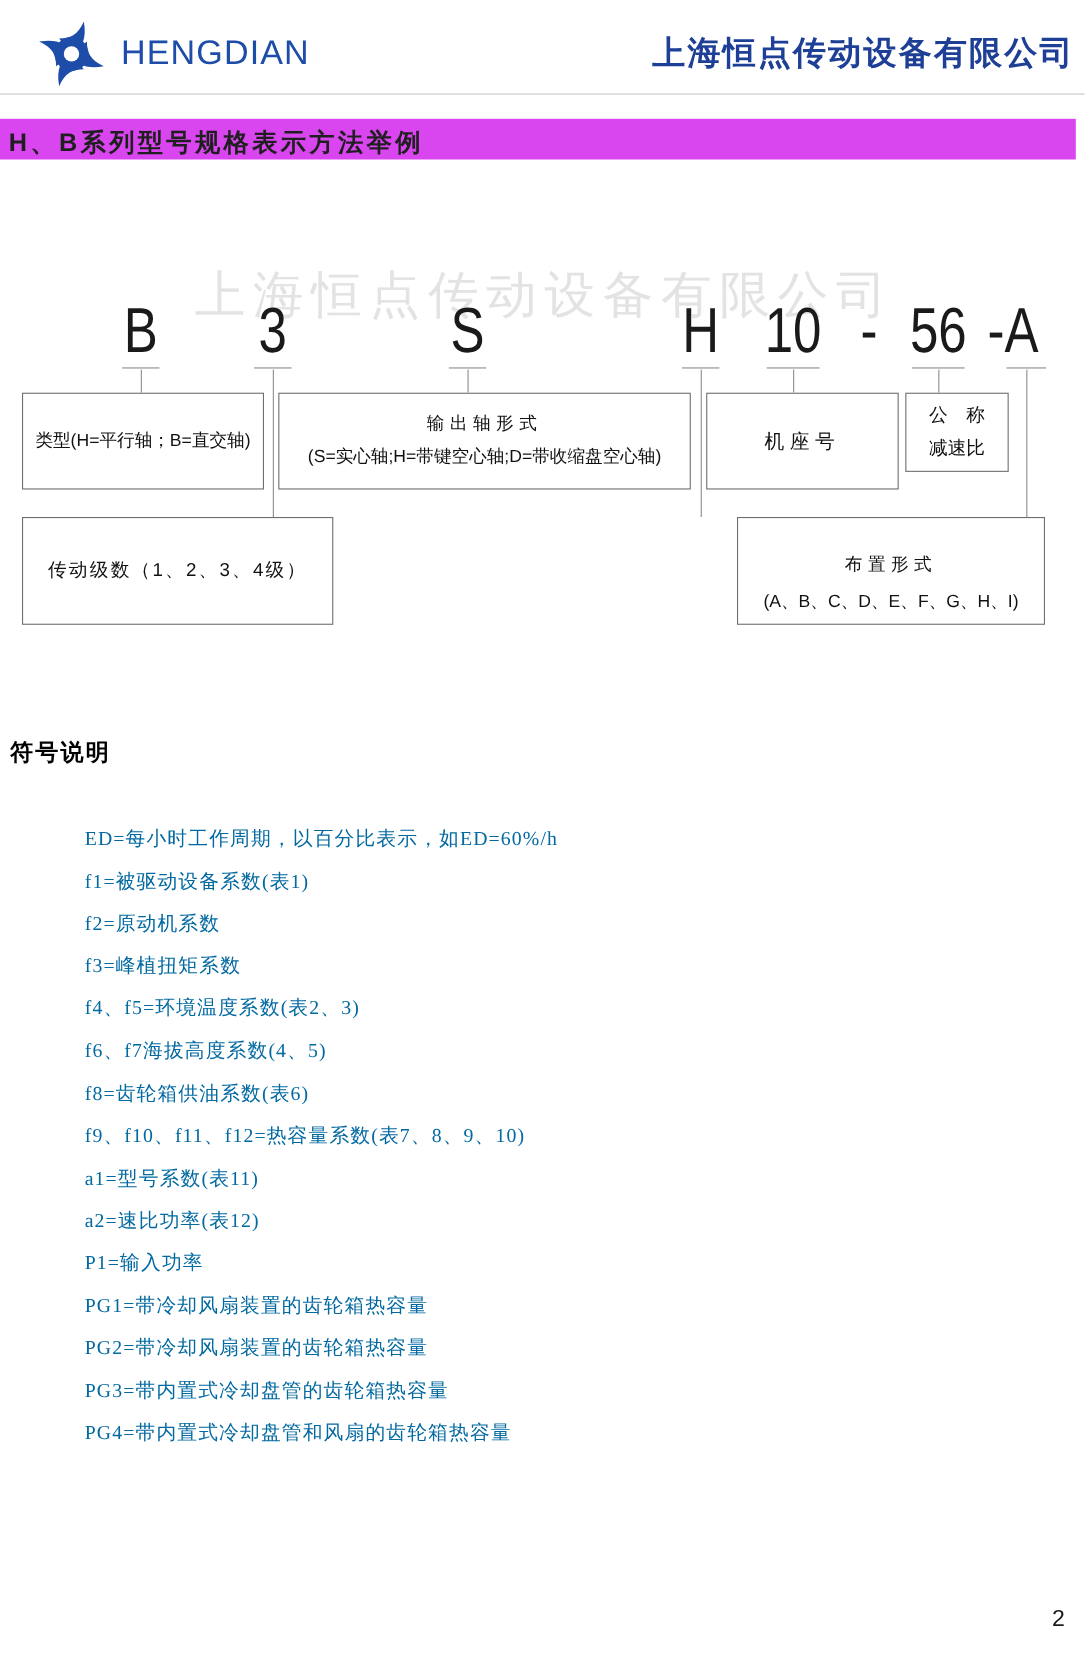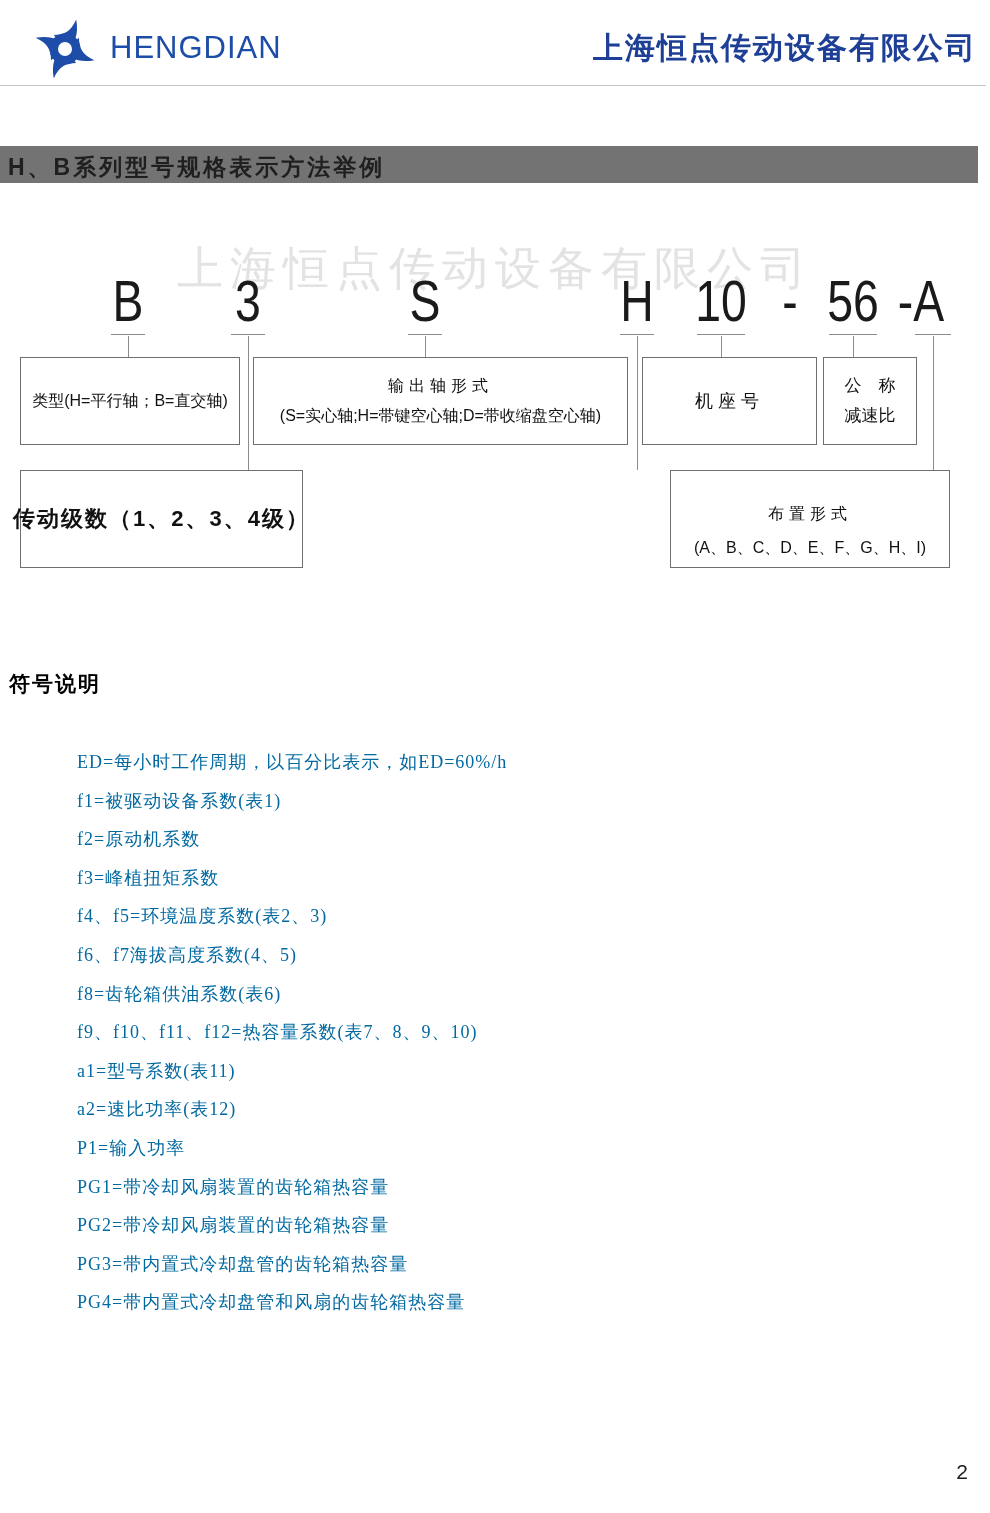--- a/index.html
+++ b/index.html
@@ -23,22 +23,21 @@
     font-size:30px;font-weight:bold;letter-spacing:2px;color:#1e3f96;
     font-family:"Liberation Serif","DejaVu Serif",serif;
     white-space:nowrap;
   }
   .header-divider{
     position:absolute;left:0;top:85px;width:986px;height:1px;background:#c6c6c6;
   }
   
   .title-bar{
     position:absolute;left:0;top:108px;width:978px;height:37px;
-    background:#737373;
-    margin-top:38px;
+    background:#d946ef;
   }
   .title-bar span{
     position:absolute;left:8px;top:6px;
     font-size:23px;font-weight:bold;letter-spacing:3px;color:#1f1f1f;
     white-space:nowrap;
   }
   
   .watermark{
     position:absolute;left:0;top:238px;width:990px;
     text-align:center;font-size:46px;letter-spacing:7px;color:#e3e3e3;
@@ -137,26 +136,26 @@
 
   <div class="spec-box" style="left:253px;top:357px;width:375px;height:88px;">
     <div class="bl spread">输出轴形式</div>
     <div class="bl">(S=实心轴;H=带键空心轴;D=带收缩盘空心轴)</div>
   </div>
 
   <div class="spec-box" style="left:642px;top:357px;width:175px;height:88px;font-size:18px;">
     <div class="bl spread">机座号</div>
   </div>
 
-  <div class="spec-box" style="left:823px;top:357px;width:94px;height:88px;font-size:17px;">
+  <div class="spec-box" style="left:823px;top:357px;width:94px;height:72px;font-size:17px;">
     <div class="bl">公　称</div>
     <div class="bl">减速比</div>
   </div>
 
-  <div class="spec-box" style="left:20px;top:470px;width:283px;height:98px;font-size:22px;font-weight:bold;">
+  <div class="spec-box" style="left:20px;top:470px;width:283px;height:98px;font-size:17px;">
     <div class="bl" style="letter-spacing:2px;">传动级数（1、2、3、4级）</div>
   </div>
 
 
   <div class="spec-box" style="left:670px;top:470px;width:280px;height:98px;">
     <div class="bl spread" style="line-height:34px;margin-top:24px;">布置形式</div>
     <div class="bl" style="line-height:34px;">(A、B、C、D、E、F、G、H、I)</div>
   </div>
 
   <div class="symbols-title">符号说明</div>

